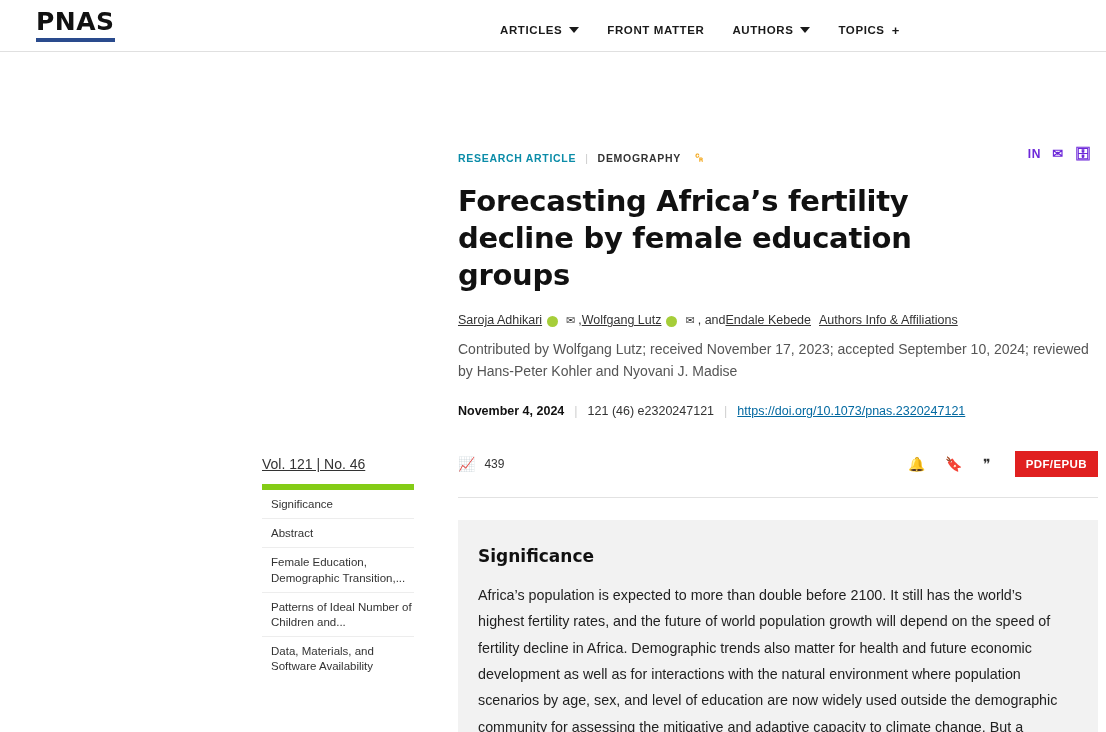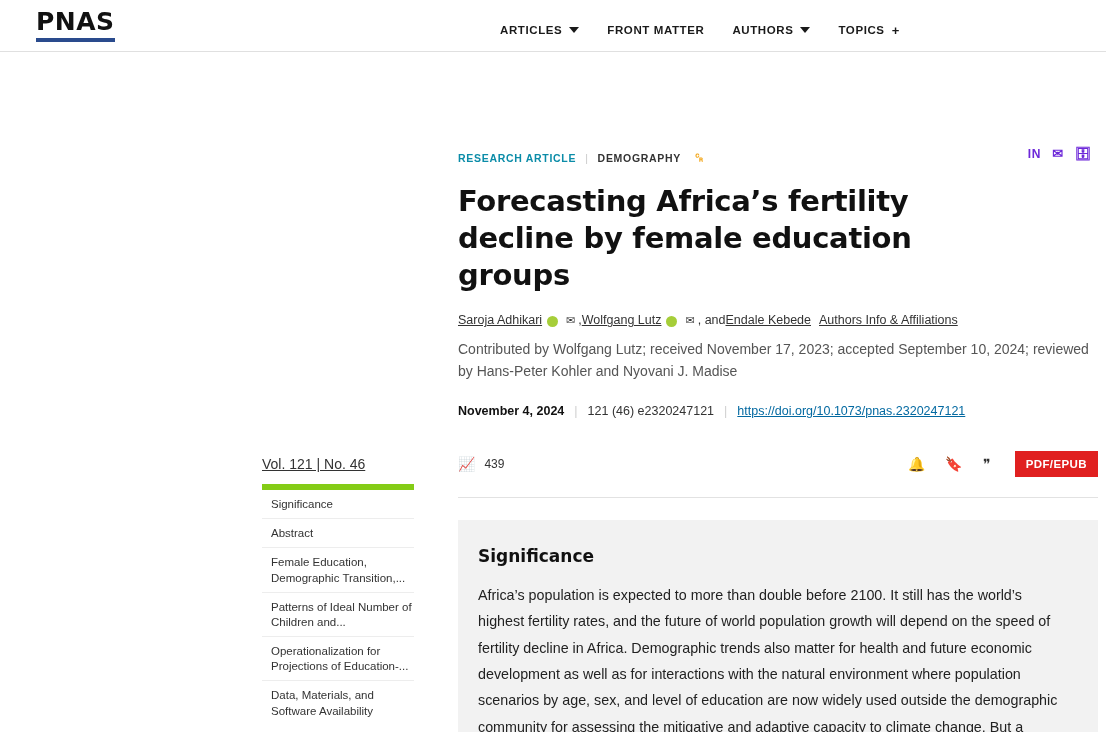--- a/index.html
+++ b/index.html
@@ -277,21 +277,20 @@
 <div class="page">
 
   <div class="left-col">
     <div class="toc">
       <span class="toc-vol">Vol. 121 | No. 46</span>
       <ul>
         <li>Significance</li>
         <li>Abstract</li>
         <li>Female Education, Demographic Transition,...</li>
         <li>Patterns of Ideal Number of Children and...</li>
-        <li>Operationalization for Projections of Education-...</li>
         <li>Data, Materials, and Software Availability</li>
 
       </ul>
     </div>
   </div>
 
   <div class="article">
     <div class="art-inner">
 
       <div class="kicker-row">

